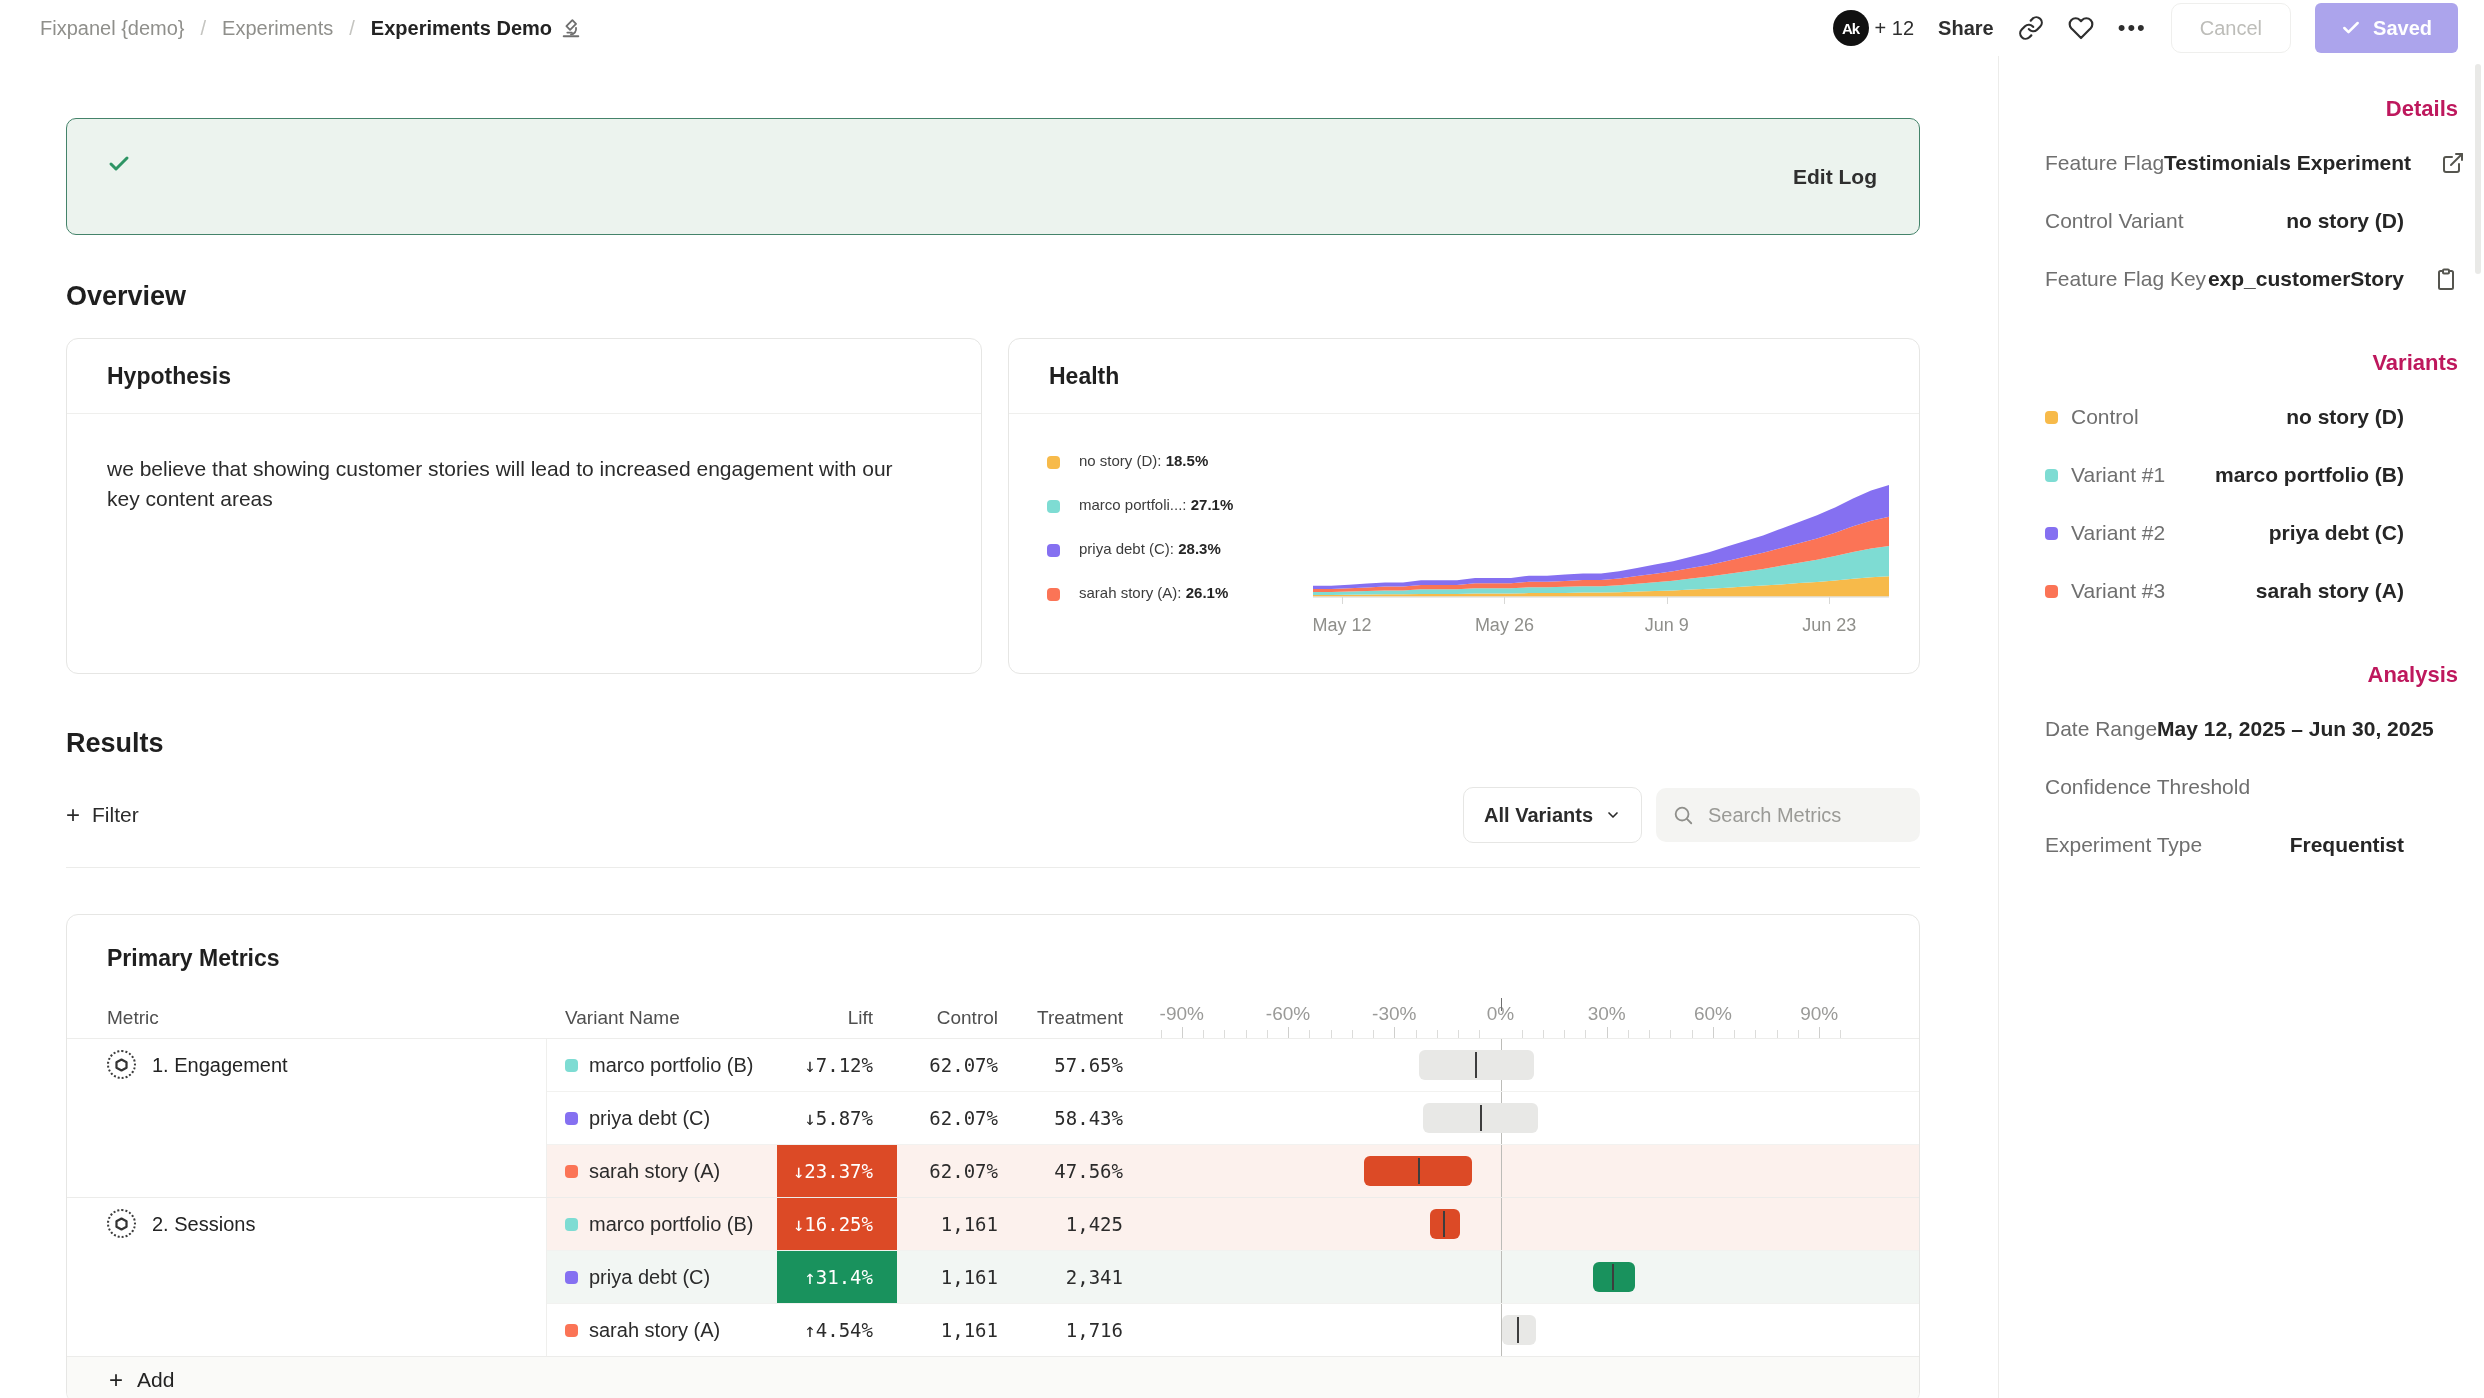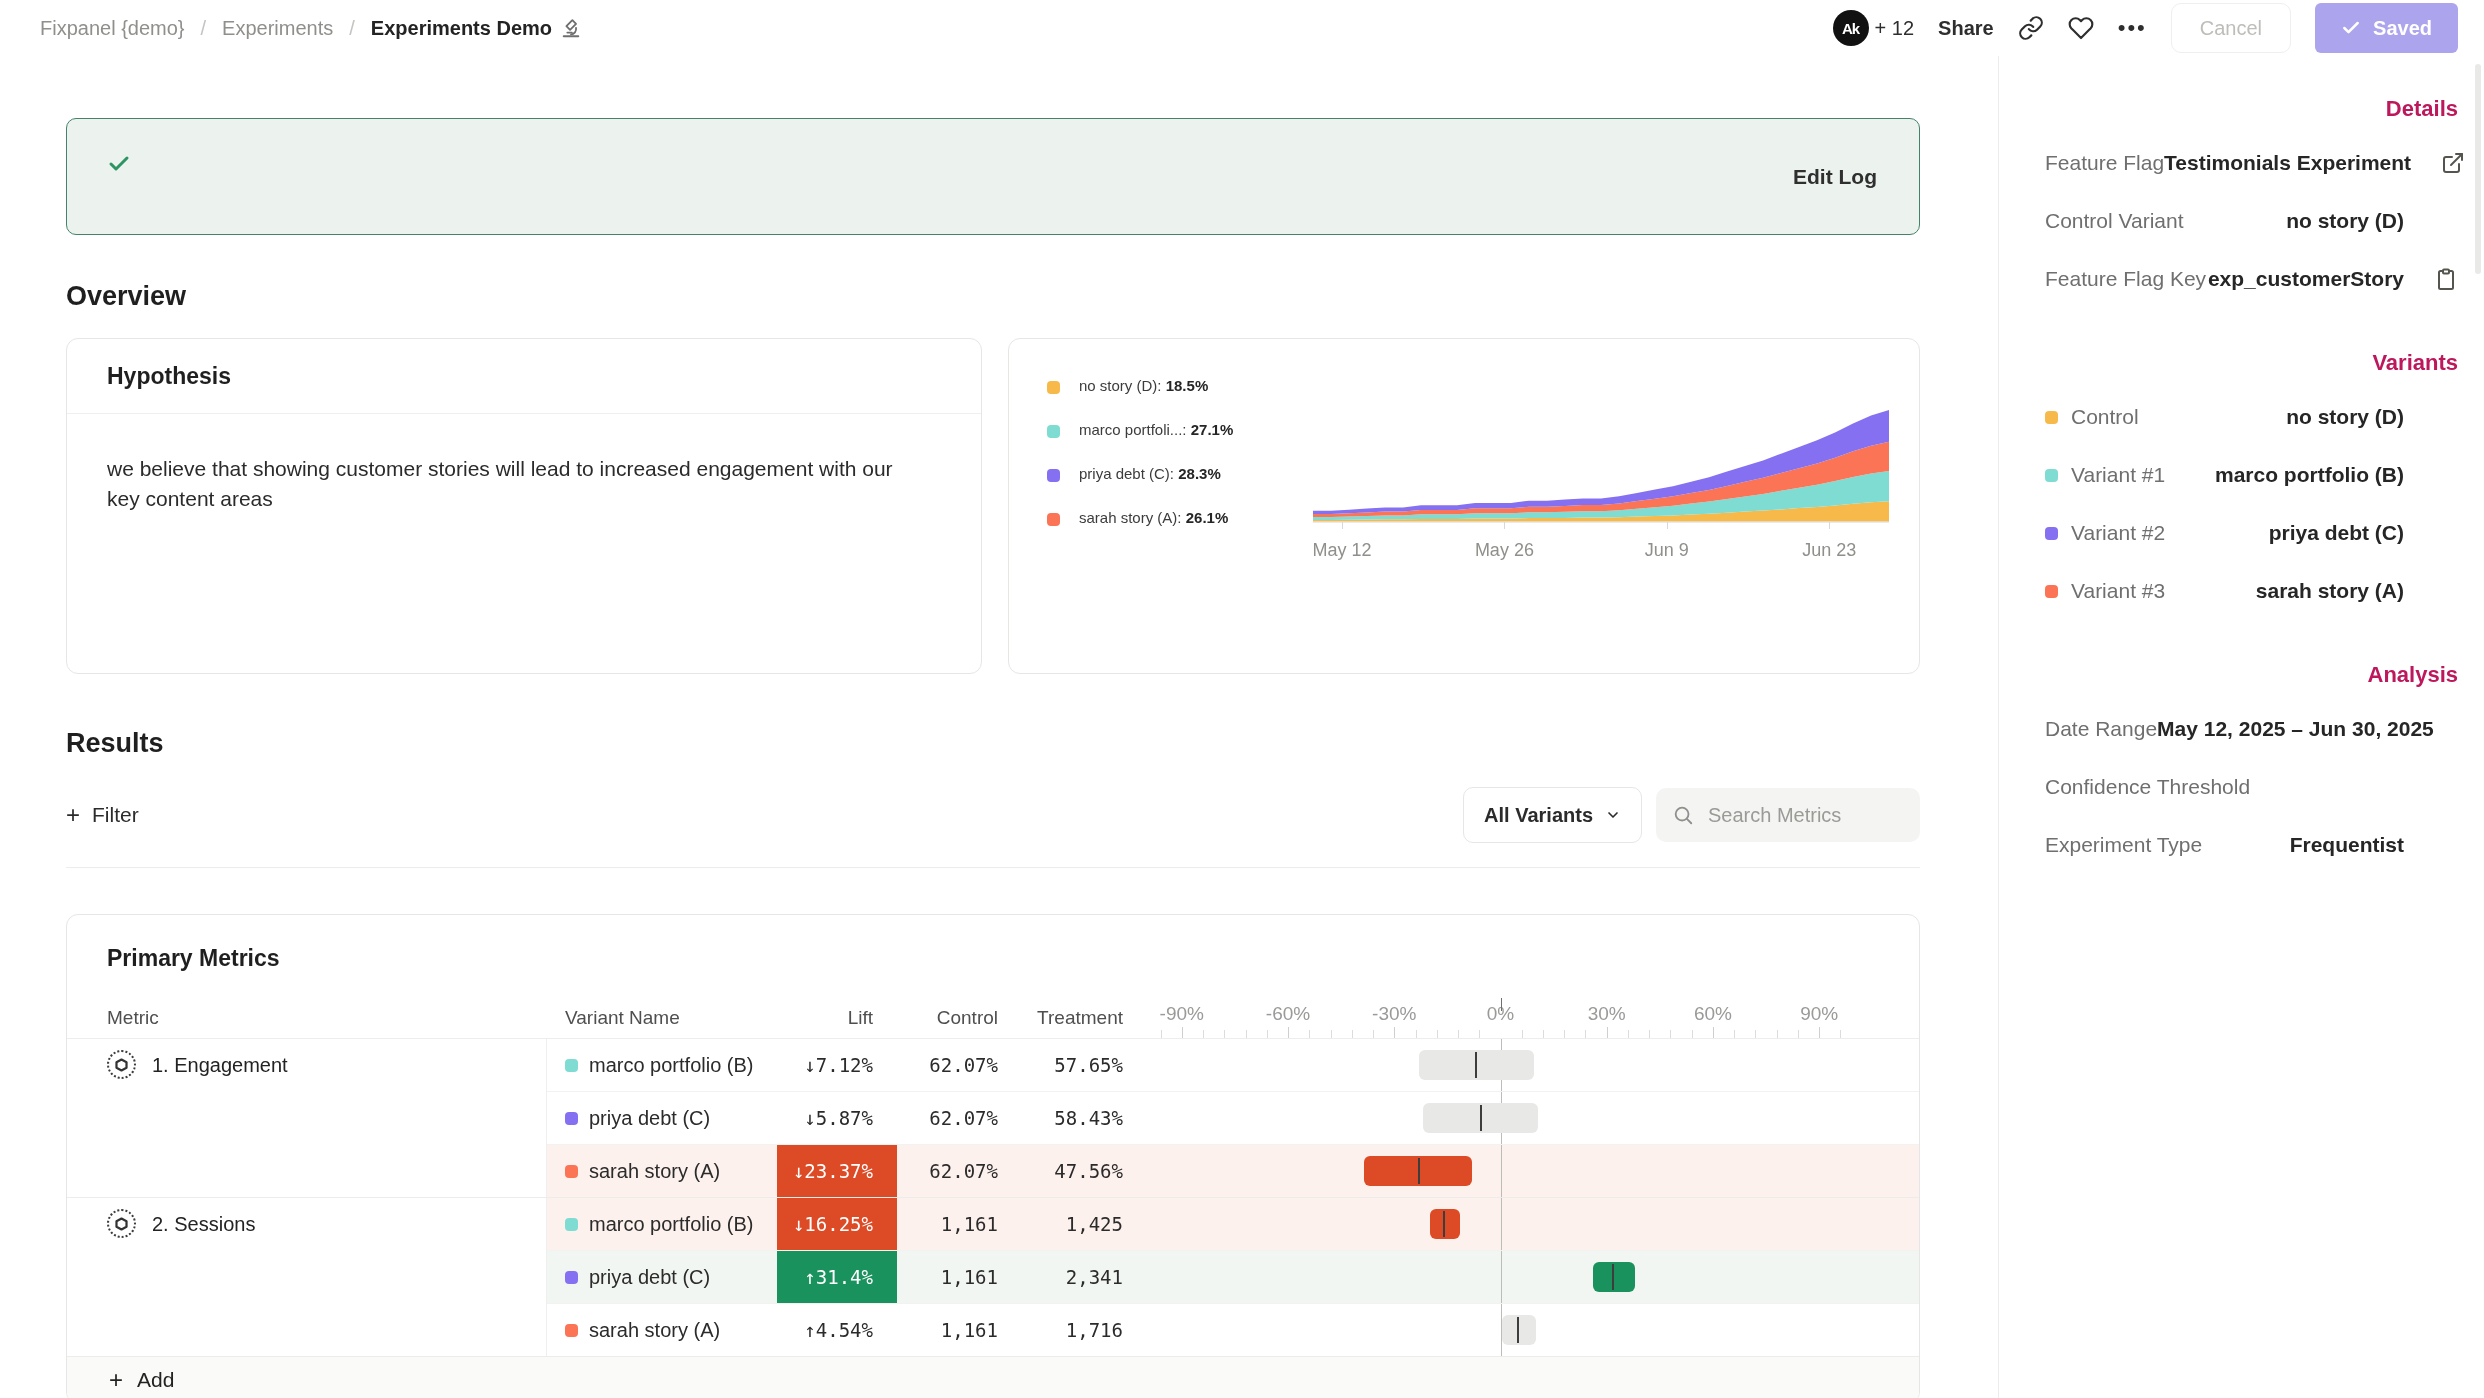--- a/index.html
+++ b/index.html
@@ -183,20 +183,21 @@
     </div>
 
     <div class="h1">Overview</div>
 
     <div class="cards">
       <div class="card hyp">
         <div class="card-h">Hypothesis</div>
         <div class="hyp-body">we believe that showing customer stories will lead to increased engagement with our key content areas</div>
       </div>
       <div class="card health">
+        <div class="card-h">Health</div>
         <div class="health-body">
           <div class="legend" id="legend">
               <div class="legend-item">
                 <span class="chip" style="background: rgb(247, 186, 74);"></span>
                 <span>no story (D): <b>18.5%</b></span>
               </div>
               <div class="legend-item">
                 <span class="chip" style="background: rgb(126, 220, 211);"></span>
                 <span>marco portfoli...: <b>27.1%</b></span>
               </div>

